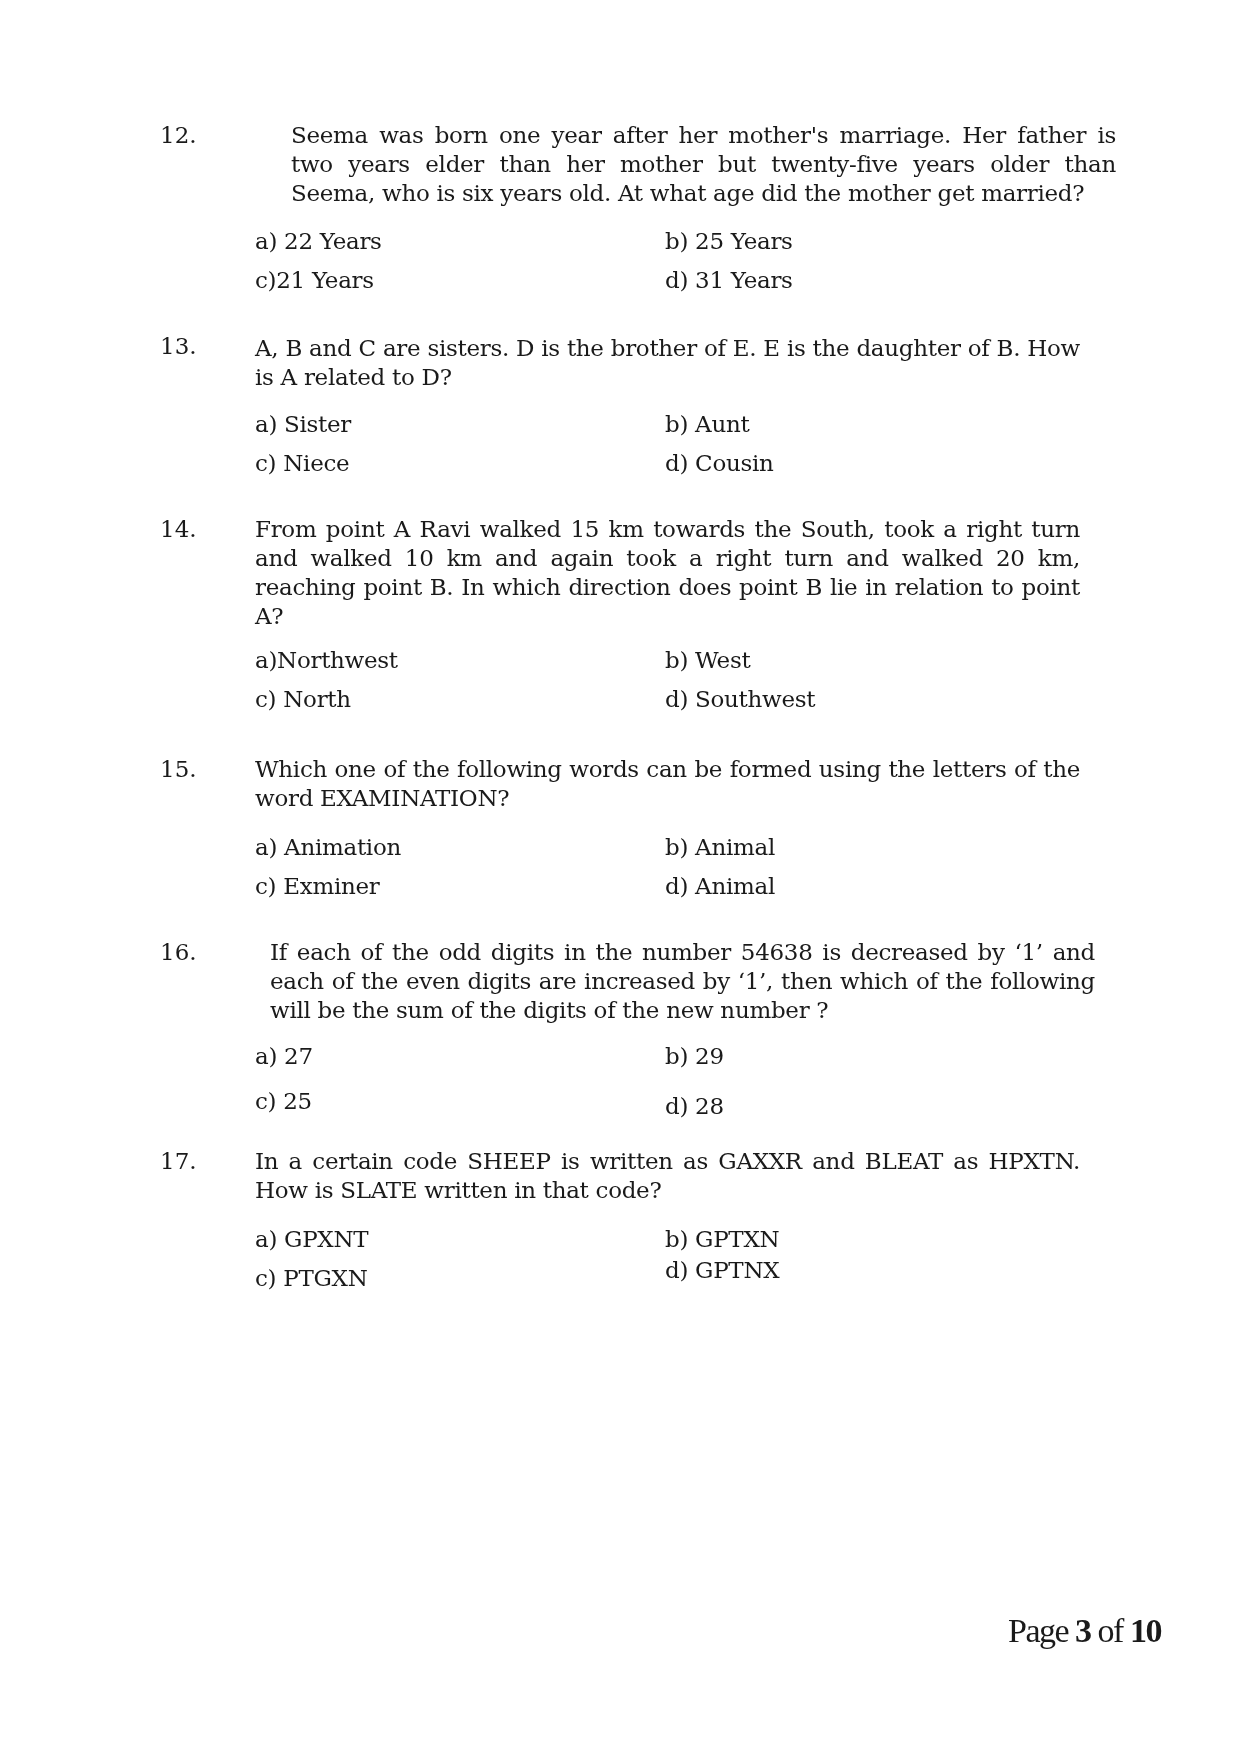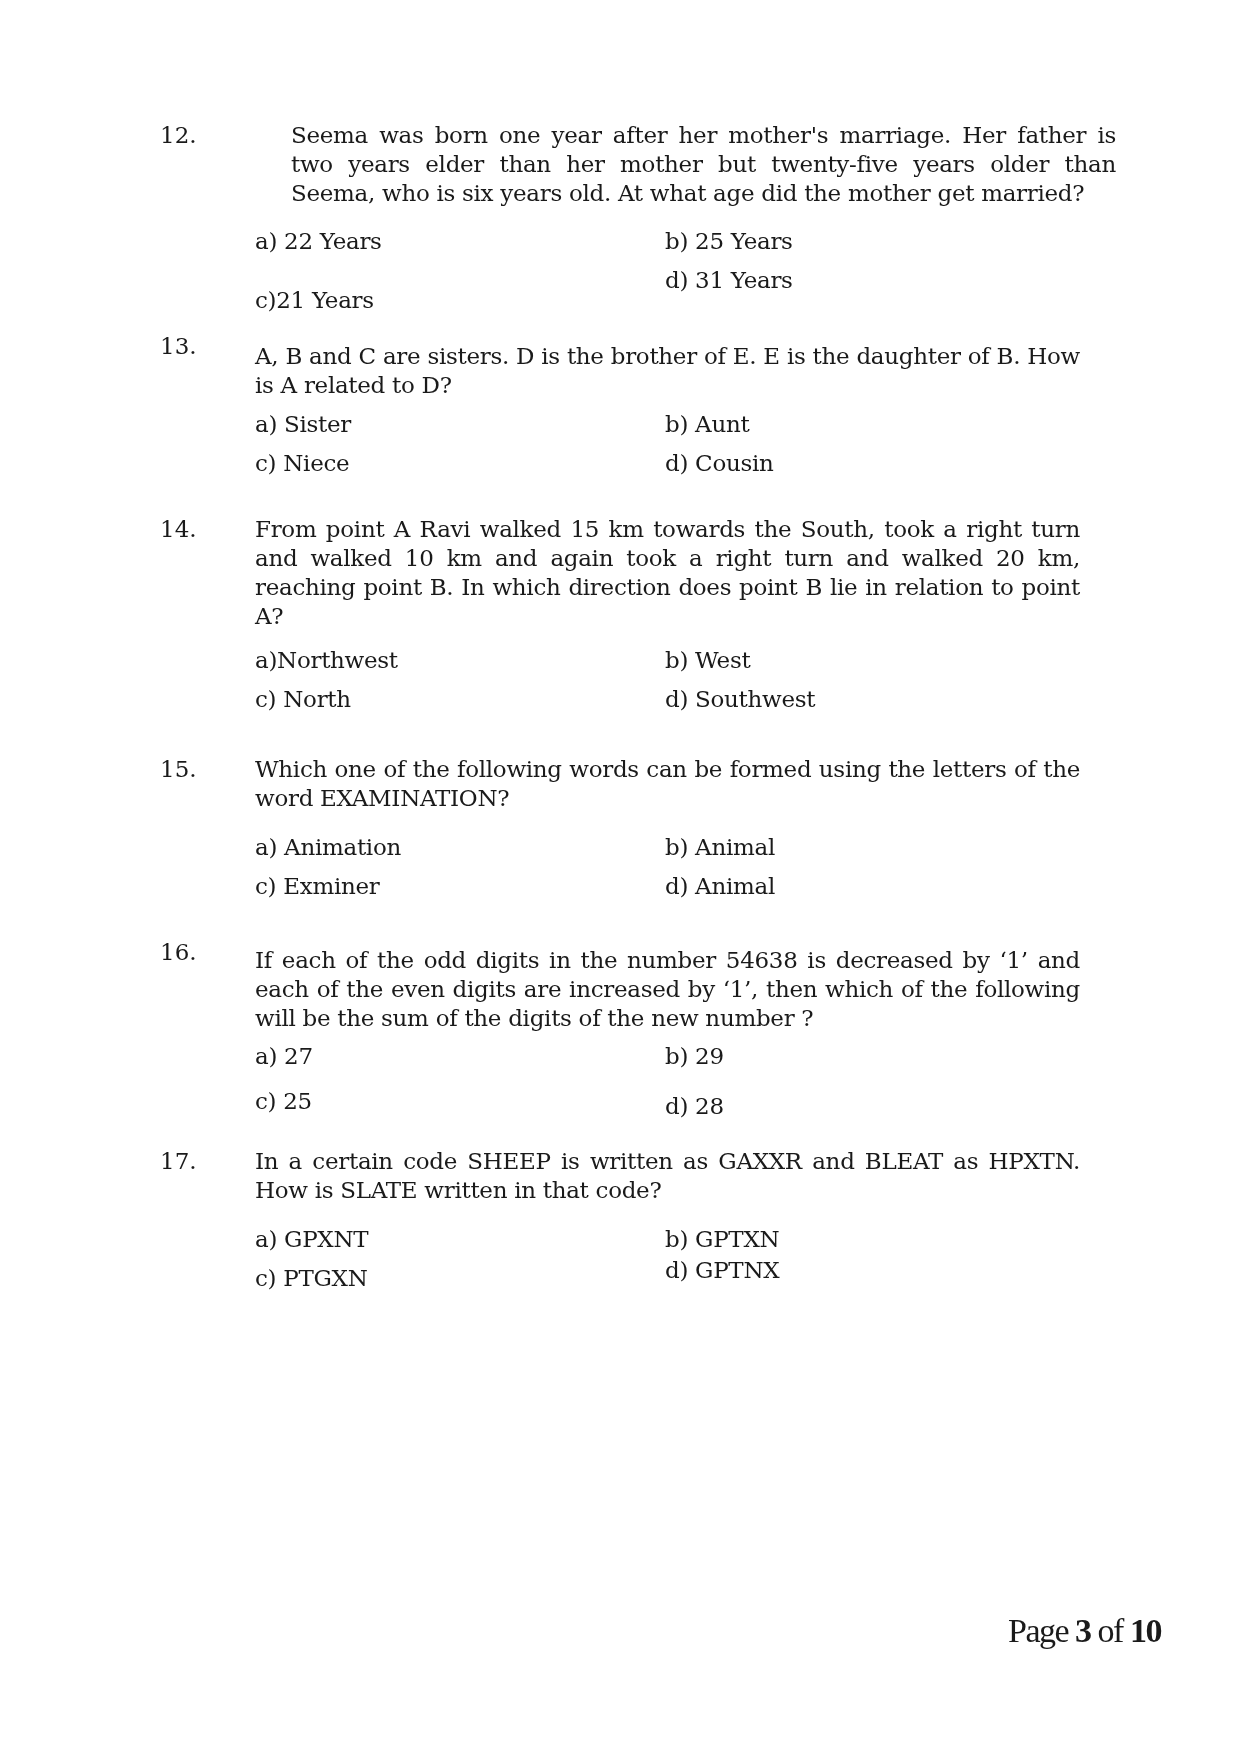--- a/index.html
+++ b/index.html
@@ -30,27 +30,27 @@
     .footer b { font-weight: bold; }
   </style>
 </head>
 <body>
 
 <div class="question" style="top:121px;">
   <span class="qnum">12.</span>
   <div class="qtext" style="top:0;margin-left:36px;">Seema was born one year after her mother's marriage. Her father is two years elder than her mother but twenty-five years older than Seema, who is six years old. At what age did the mother get married?</div>
   <span class="opt col1" style="top:106px;">a) 22 Years</span>
   <span class="opt col2" style="top:106px;">b) 25 Years</span>
-  <span class="opt col1" style="top:145px;margin-top:20px;">c)21 Years</span>
+  <span class="opt col1" style="top:145px;">c)21 Years</span>
   <span class="opt col2" style="top:145px;">d) 31 Years</span>
 </div>
 
 <div class="question" style="top:332px;">
   <span class="qnum">13.</span>
-  <div class="qtext" style="top:10px;">A, B and C are sisters. D is the brother of E. E is the daughter of B. How is A related to D?</div>
+  <div class="qtext" style="top:2px;">A, B and C are sisters. D is the brother of E. E is the daughter of B. How is A related to D?</div>
   <span class="opt col1" style="top:78px;">a) Sister</span>
   <span class="opt col2" style="top:78px;">b) Aunt</span>
   <span class="opt col1" style="top:117px;">c) Niece</span>
   <span class="opt col2" style="top:117px;">d) Cousin</span>
 </div>
 
 <div class="question" style="top:515px;">
   <span class="qnum">14.</span>
   <div class="qtext" style="top:0;">From point A Ravi walked 15 km towards the South, took a right turn and walked 10 km and again took a right turn and walked 20 km, reaching point B. In which direction does point B lie in relation to point A?</div>
   <span class="opt col1" style="top:131px;">a)Northwest</span>
@@ -63,21 +63,21 @@
   <span class="qnum">15.</span>
   <div class="qtext" style="top:0;">Which one of the following words can be formed using the letters of the word EXAMINATION?</div>
   <span class="opt col1" style="top:78px;">a) Animation</span>
   <span class="opt col2" style="top:78px;">b) Animal</span>
   <span class="opt col1" style="top:117px;">c) Exminer</span>
   <span class="opt col2" style="top:117px;">d) Animal</span>
 </div>
 
 <div class="question" style="top:938px;">
   <span class="qnum">16.</span>
-  <div class="qtext" style="top:8px;">If each of the odd digits in the number 54638 is decreased by ‘1’ and each of the even digits are increased by ‘1’, then which of the following will be the sum of the digits of the new number ?</div>
+  <div class="qtext" style="top:0;margin-left:15px;">If each of the odd digits in the number 54638 is decreased by ‘1’ and each of the even digits are increased by ‘1’, then which of the following will be the sum of the digits of the new number ?</div>
   <span class="opt col1" style="top:104px;">a) 27</span>
   <span class="opt col2" style="top:104px;">b) 29</span>
   <span class="opt col1" style="top:143px;margin-top:6px;">c) 25</span>
   <span class="opt col2" style="top:154px;">d) 28</span>
 </div>
 
 <div class="question" style="top:1147px;">
   <span class="qnum">17.</span>
   <div class="qtext" style="top:0;">In a certain code SHEEP is written as GAXXR and BLEAT as HPXTN. How is SLATE written in that code?</div>
   <span class="opt col1" style="top:78px;">a) GPXNT</span>

